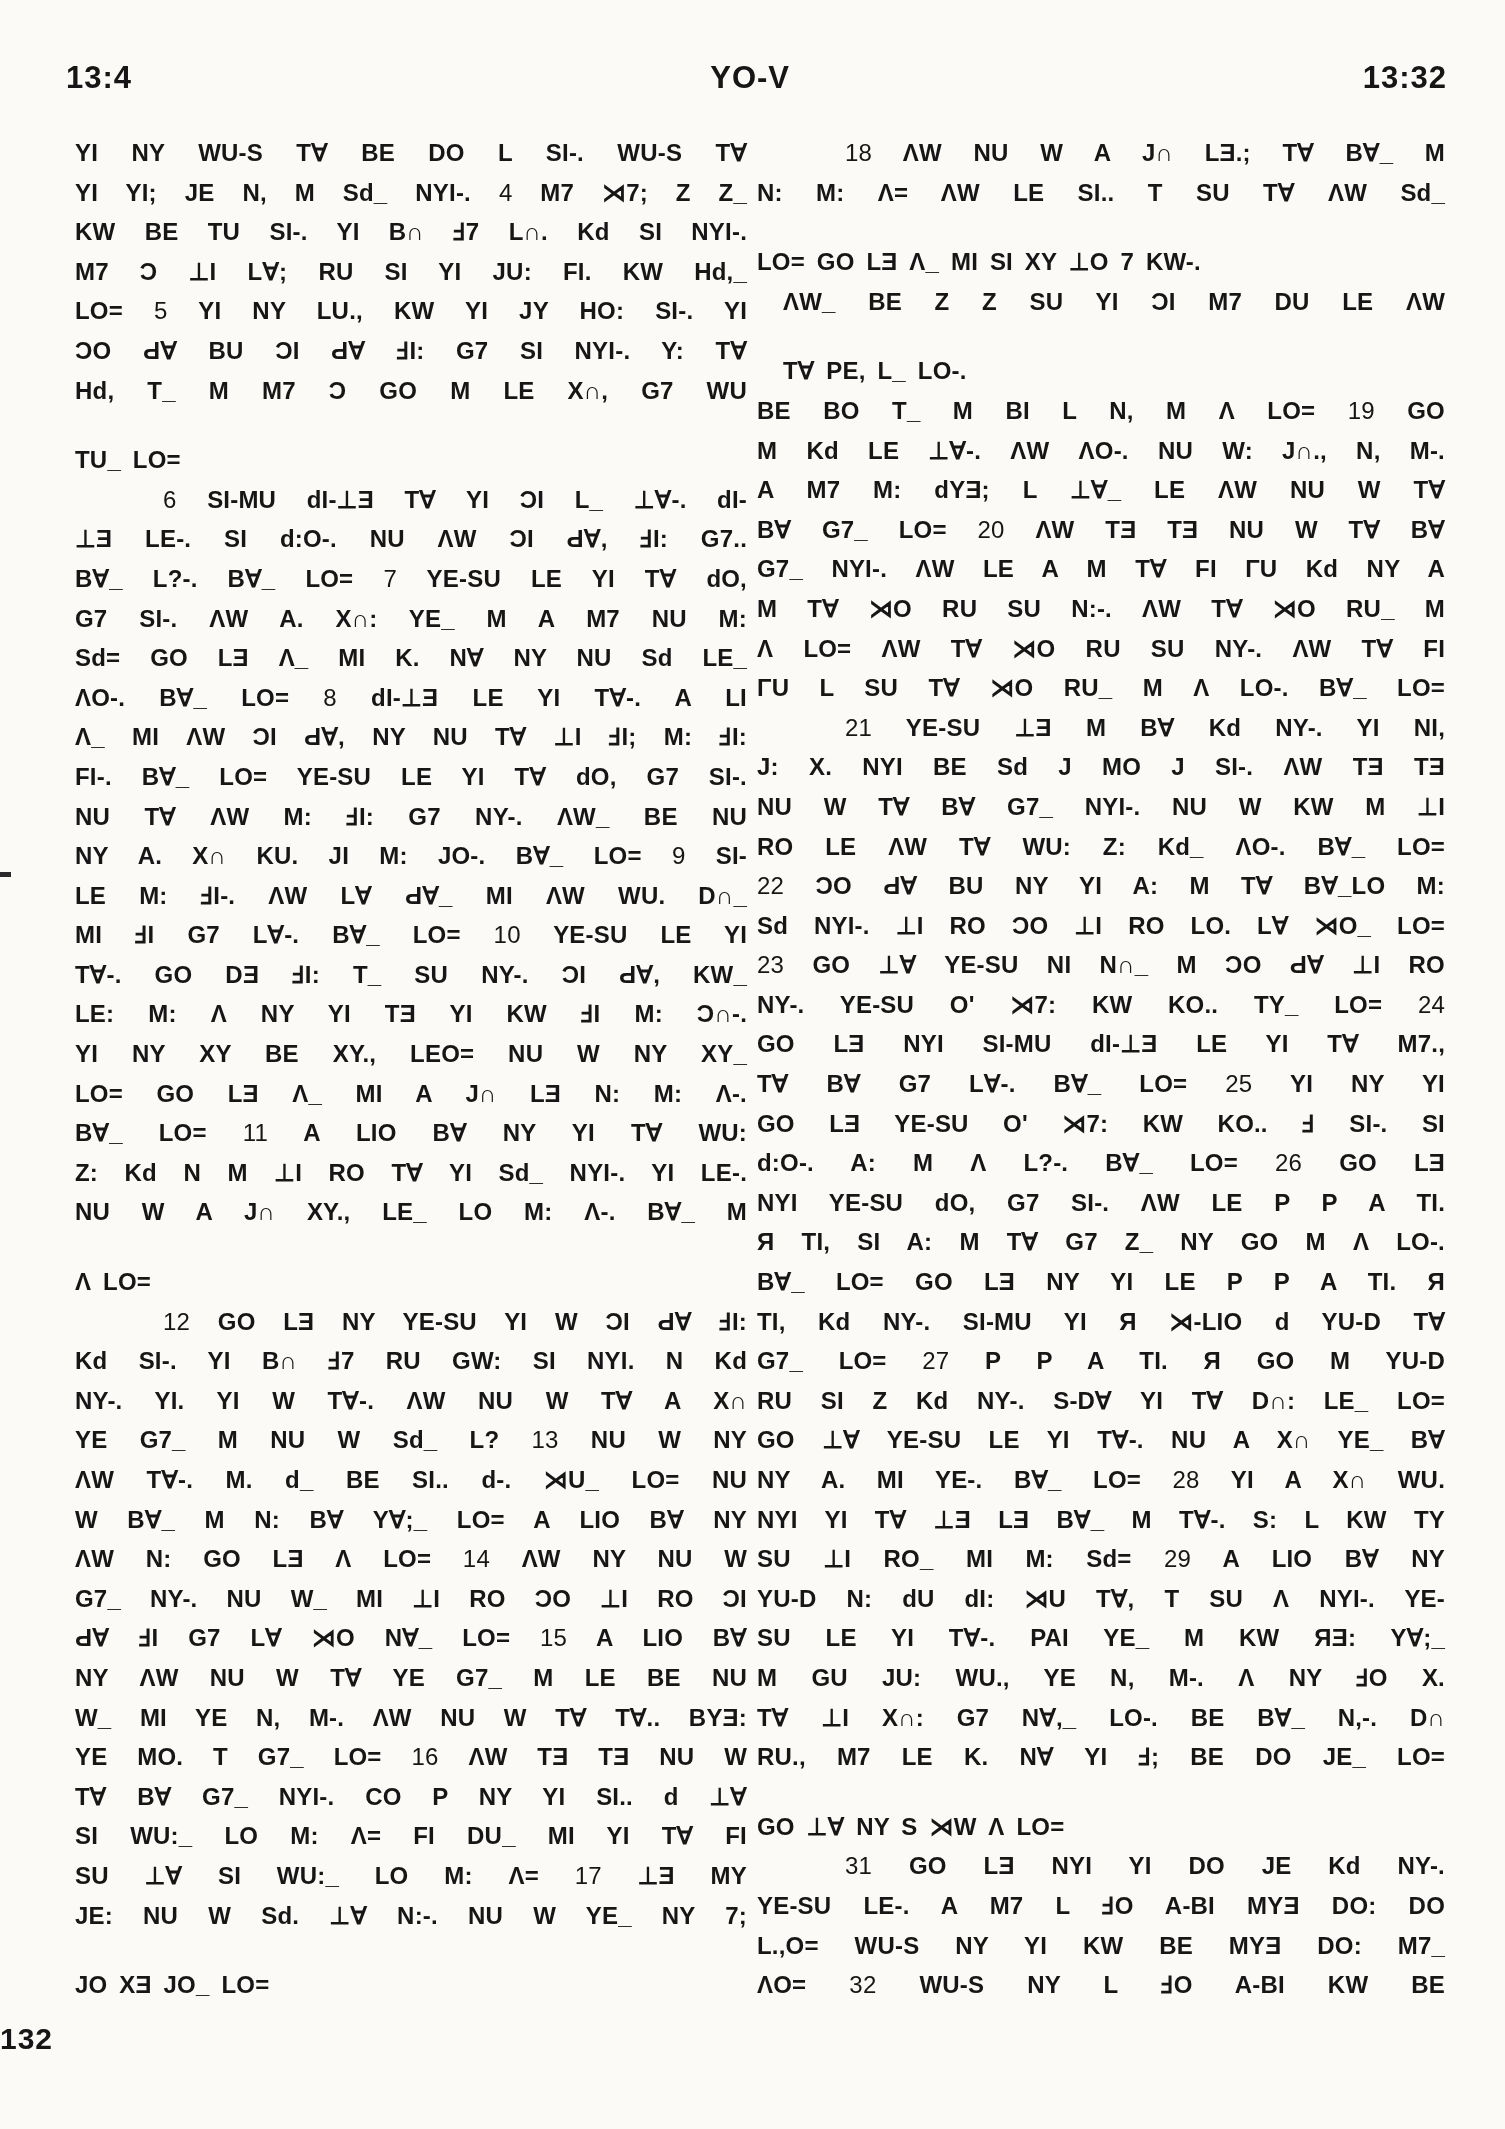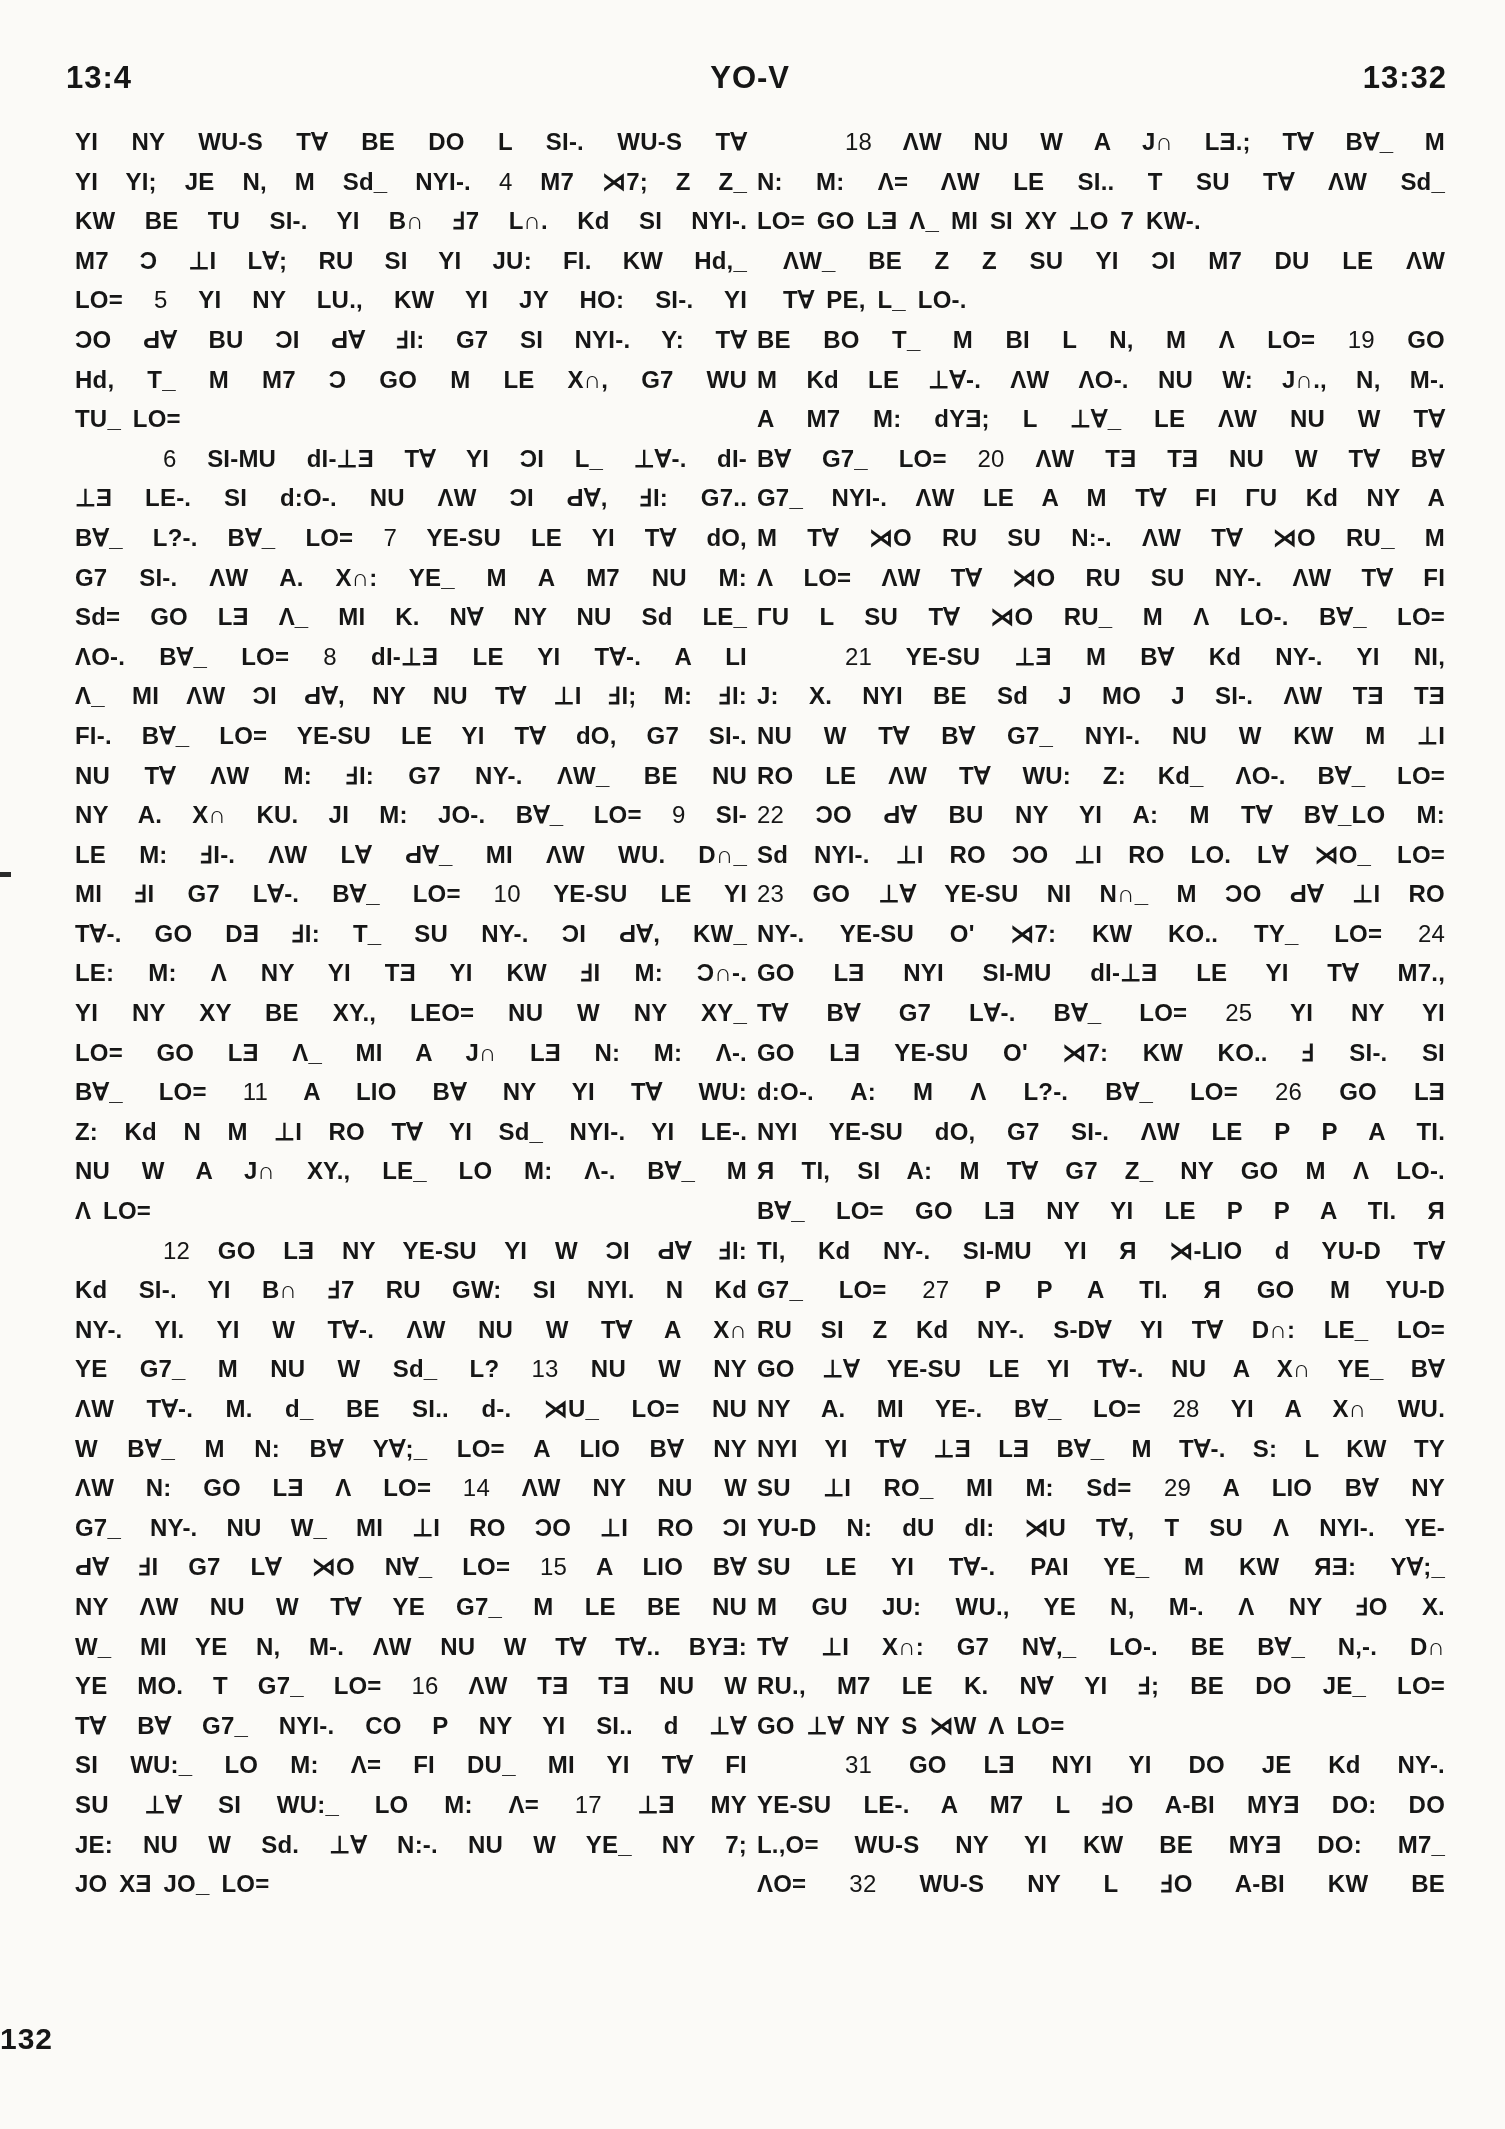--- a/index.html
+++ b/index.html
@@ -10,28 +10,28 @@
     font-weight:700;
     overflow:hidden;
   }
   .header{
     position:absolute;top:60px;left:66px;right:58px;
     display:flex;justify-content:space-between;align-items:baseline;
     font-size:31px;letter-spacing:1px;
   }
   .header .title{position:absolute;left:50%;transform:translateX(-58%);}
   .col{
-    position:absolute;top:122px;
+    position:absolute;top:133px;
     font-size:24px;line-height:39.6px;
     letter-spacing:0.2px;word-spacing:5px;
   }
   .col-left{left:75px;width:672px;}
   .col-right{left:757px;width:688px;}
   .line{text-align:justify;text-align-last:justify;}
-  .line.nj{text-align-last:left;}
+  .line.nj{text-align-last:left;margin-top:30px;}
   .line.ind1{text-indent:26px;}
   .line.ind2{text-indent:88px;}
   .line b{font-weight:400;}
   .footer{
     position:absolute;top:2022px;left:0;width:100%;
     font-size:30px;letter-spacing:1px;
   }
   .margin-mark{
     position:absolute;left:0;top:872px;width:11px;height:5px;background:#2a2a2a;
   }

